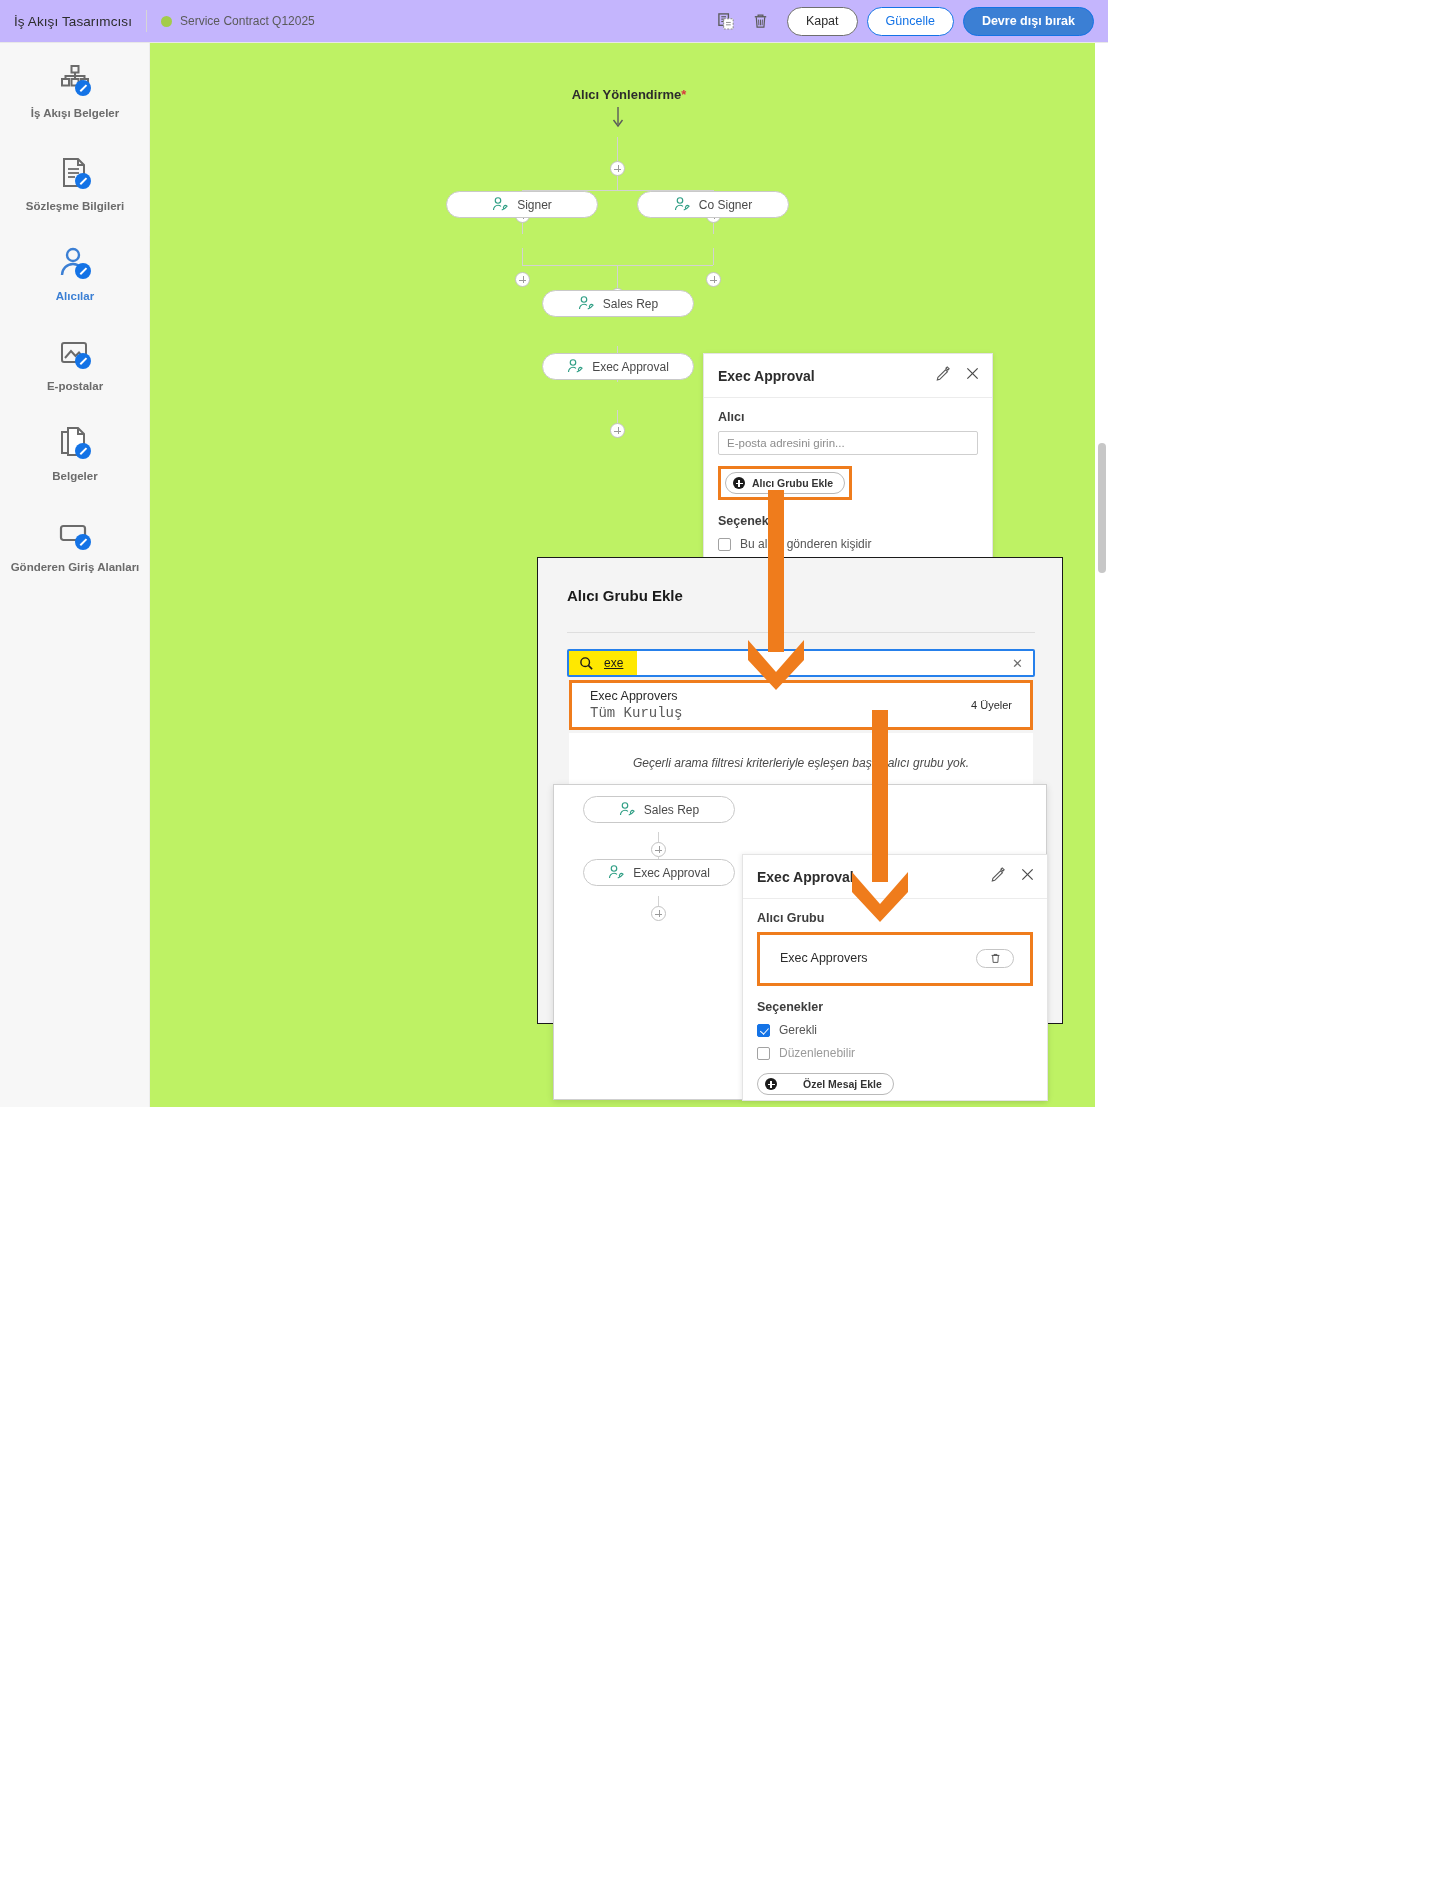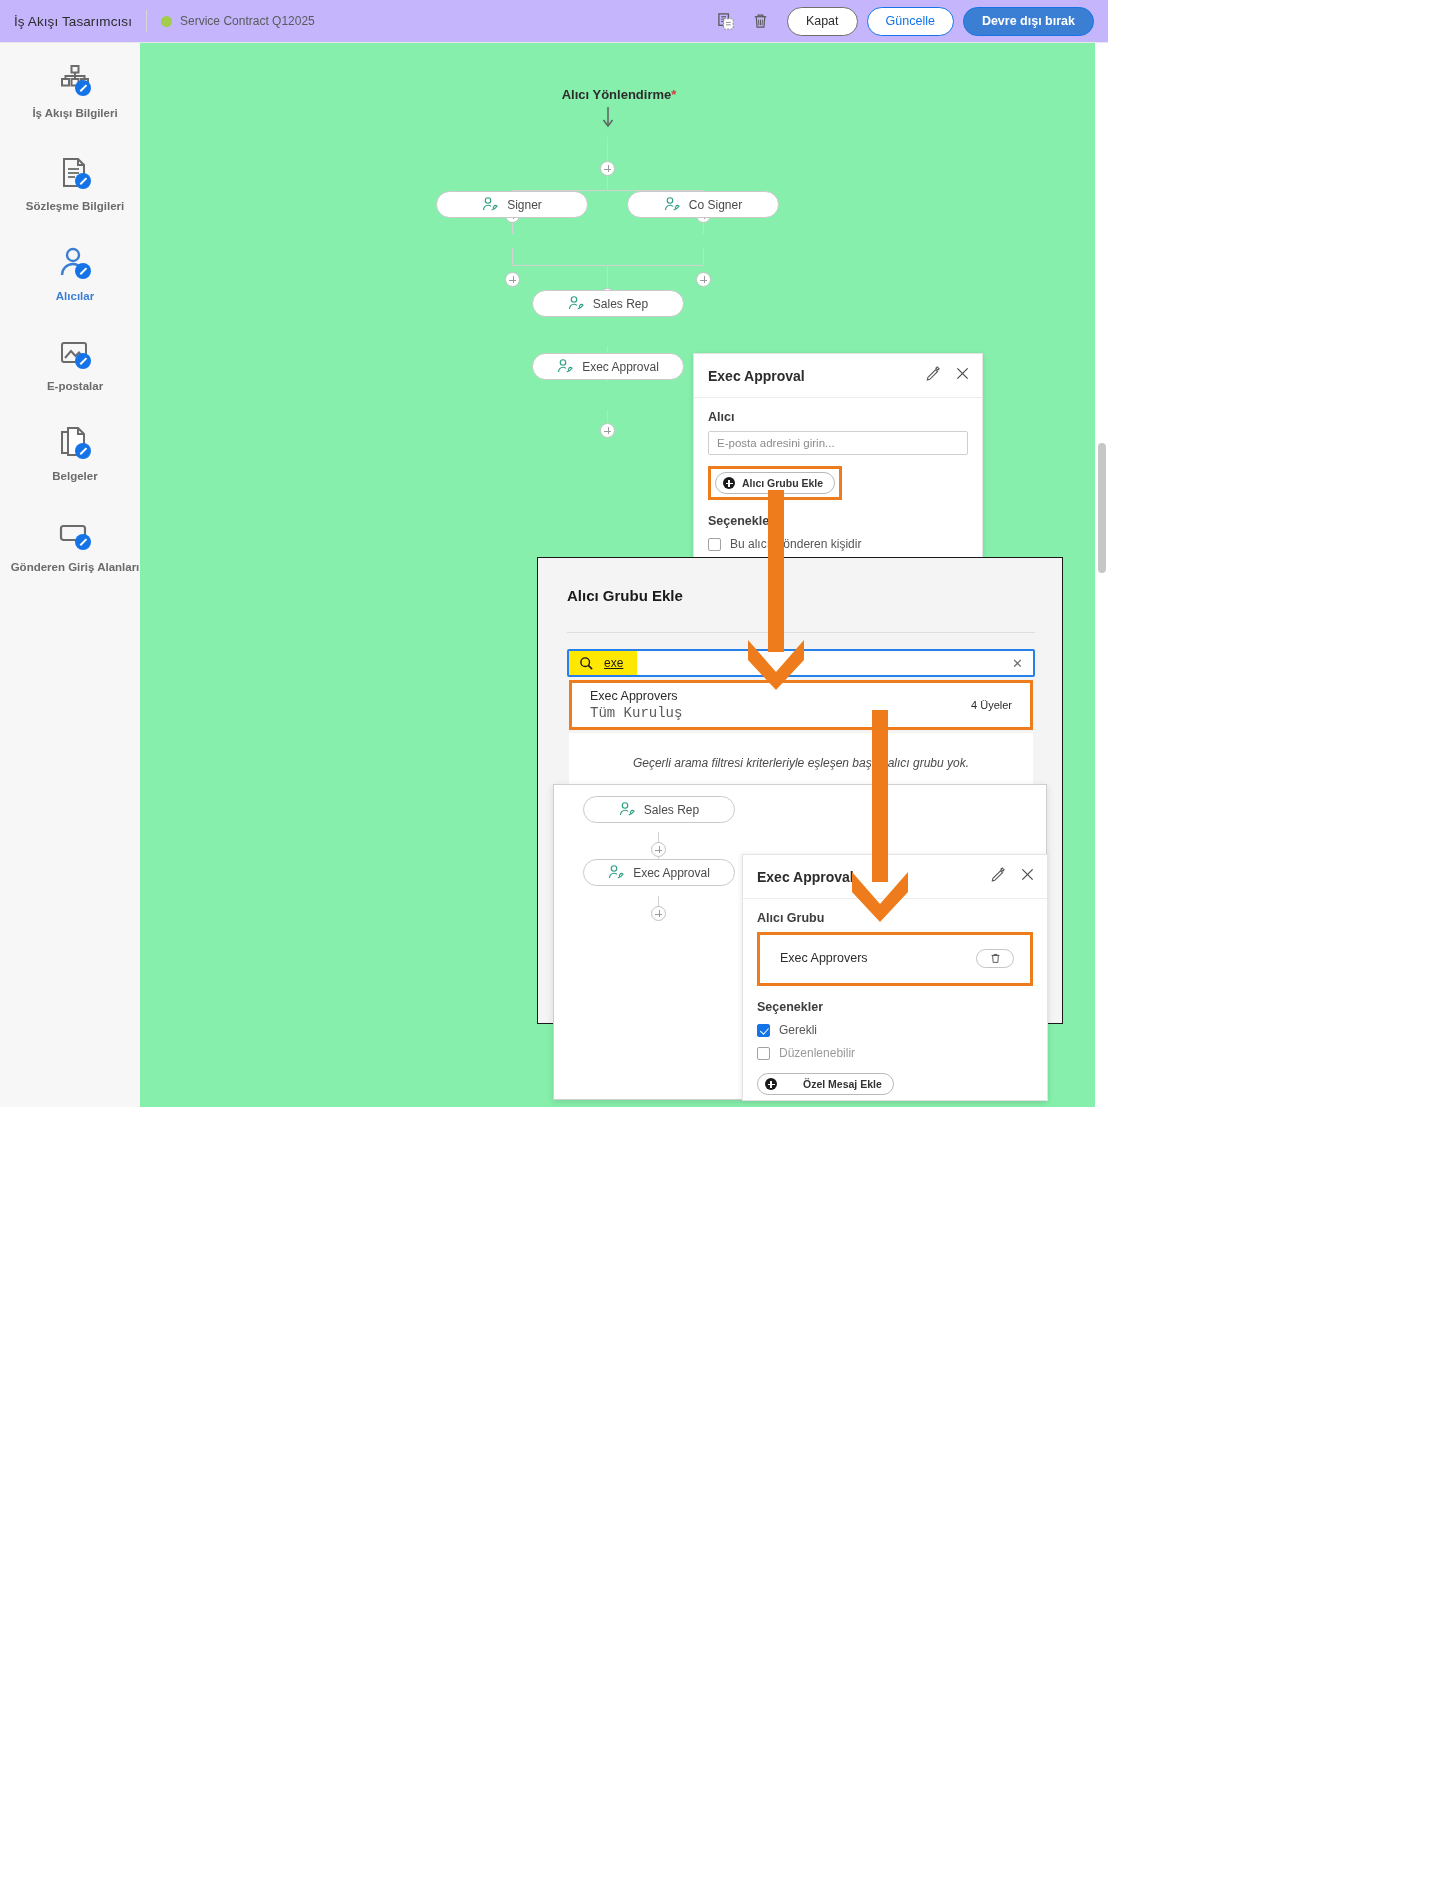--- a/index.html
+++ b/index.html
@@ -78,22 +78,22 @@
   }
   .side-item.active .side-label { color: #3b7fd4; }
   .side-icon { width: 36px; height: 36px; position: relative; }
   .sb-handle {
     position: absolute; left: 149px; top: 236px;
     width: 7px; height: 22px;
     background: #ebebeb; border-radius: 0 5px 5px 0;
   }
   
   .canvas {
-    position: absolute; left: 140px; top: 43px;
-    width: 958px; height: 1064px; background: #86efac;
+    position: absolute; left: 150px; top: 43px;
+    width: 958px; height: 1064px; background: #bef264;
     overflow: hidden;
   }
   .flow-title {
     position: absolute; left: 0; top: 44px; width: 958px;
     text-align: center; font-size: 13px; font-weight: bold; color: #2c2c2c;
   }
   .flow-title .req { color: #d7373f; }
   .node {
     position: absolute; height: 27px; border: 1px solid #c9c9c9;
     border-radius: 14px; background: #fff;
@@ -277,21 +277,21 @@
         <svg width="36" height="36" viewBox="0 0 36 36">
           <rect x="14.5" y="4" width="7" height="6.5" fill="none" stroke="#6b6b6b" stroke-width="2"></rect>
           <rect x="5" y="17" width="7" height="6.5" fill="none" stroke="#6b6b6b" stroke-width="2"></rect>
           <rect x="14.5" y="17" width="7" height="6.5" fill="none" stroke="#6b6b6b" stroke-width="2"></rect>
           <rect x="24" y="17" width="7" height="6.5" fill="none" stroke="#6b6b6b" stroke-width="2"></rect>
           <path d="M18 10.5v3.5M8.5 17v-3h19v3M18 14v3" fill="none" stroke="#6b6b6b" stroke-width="2"></path>
           <circle cx="26" cy="26" r="8" fill="#1473e6"></circle>
           <path d="M22.6 28.6l6.2-6.2 1.4 1.4-6.2 6.2z" fill="#fff"></path>
         </svg>
       </span>
-      <span class="side-label">İş Akışı Bilgileri</span>
+      <span class="side-label">İş Akışı Belgeler</span>
     </div>
 
     <div class="side-item" style="height:90px;">
       <span class="side-icon">
         <svg width="36" height="36" viewBox="0 0 36 36">
           <path d="M7 4h14l6 6v21H7z" fill="none" stroke="#6b6b6b" stroke-width="2"></path>
           <path d="M21 4v6h6" fill="none" stroke="#6b6b6b" stroke-width="2"></path>
           <line x1="11" y1="14" x2="22" y2="14" stroke="#6b6b6b" stroke-width="1.8"></line>
           <line x1="11" y1="18" x2="22" y2="18" stroke="#6b6b6b" stroke-width="1.8"></line>
           <line x1="11" y1="22" x2="18" y2="22" stroke="#6b6b6b" stroke-width="1.8"></line>

